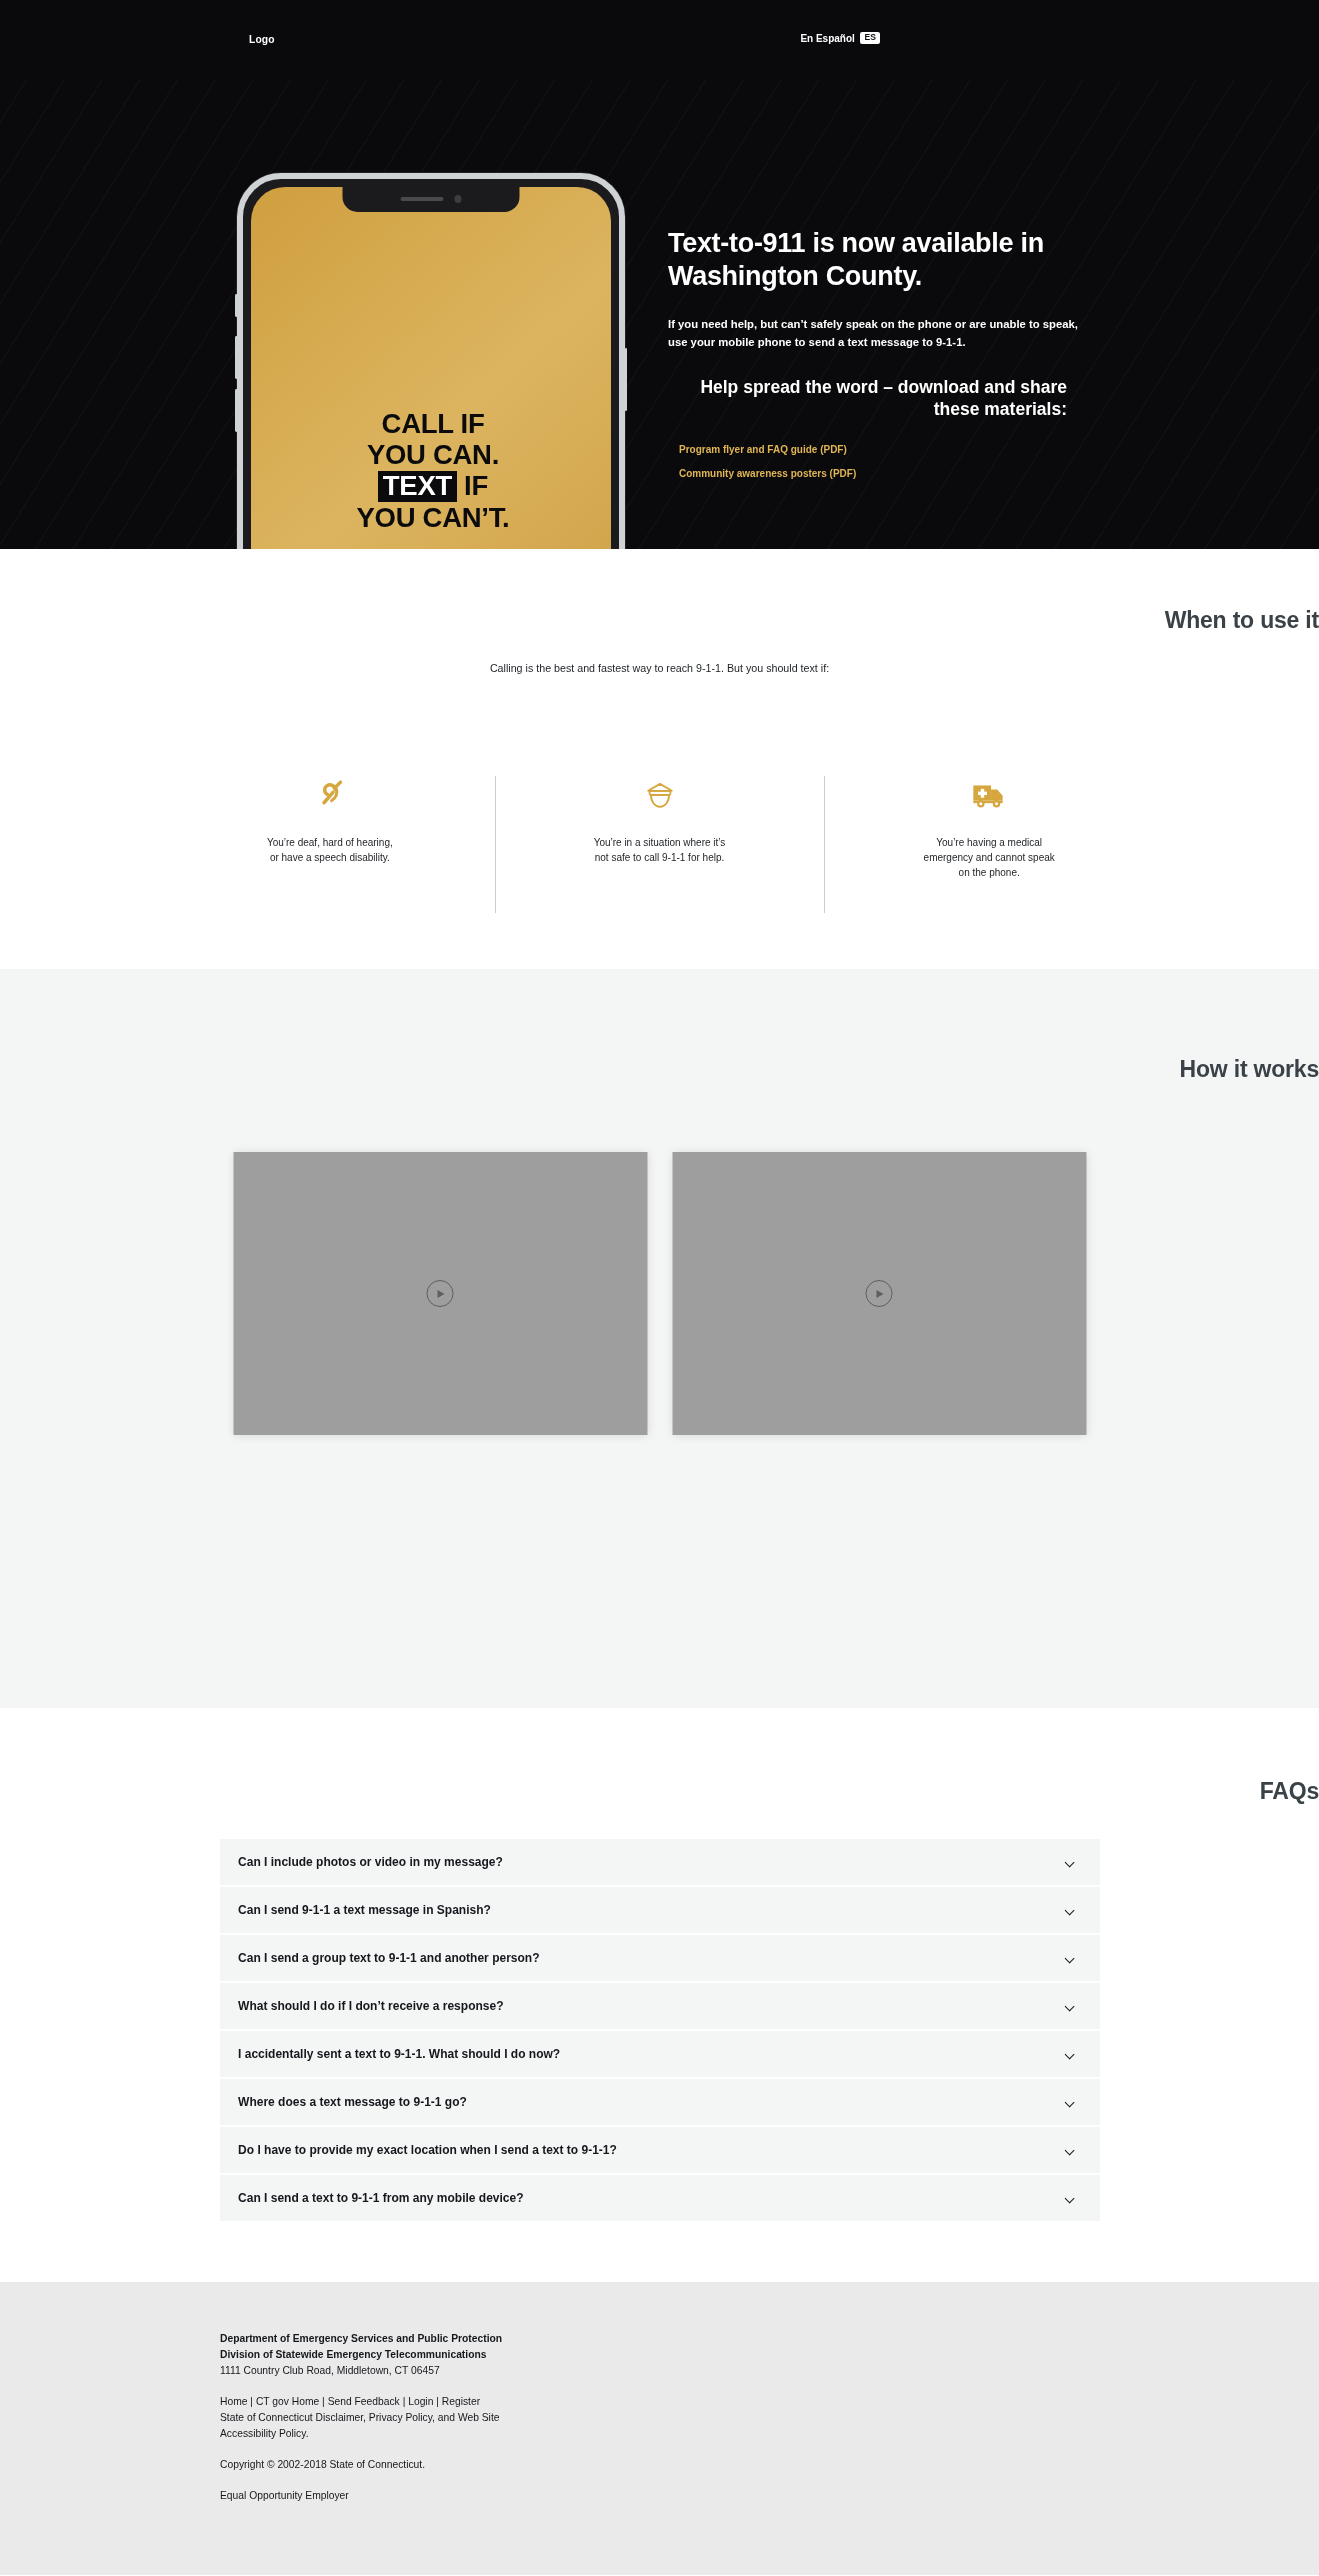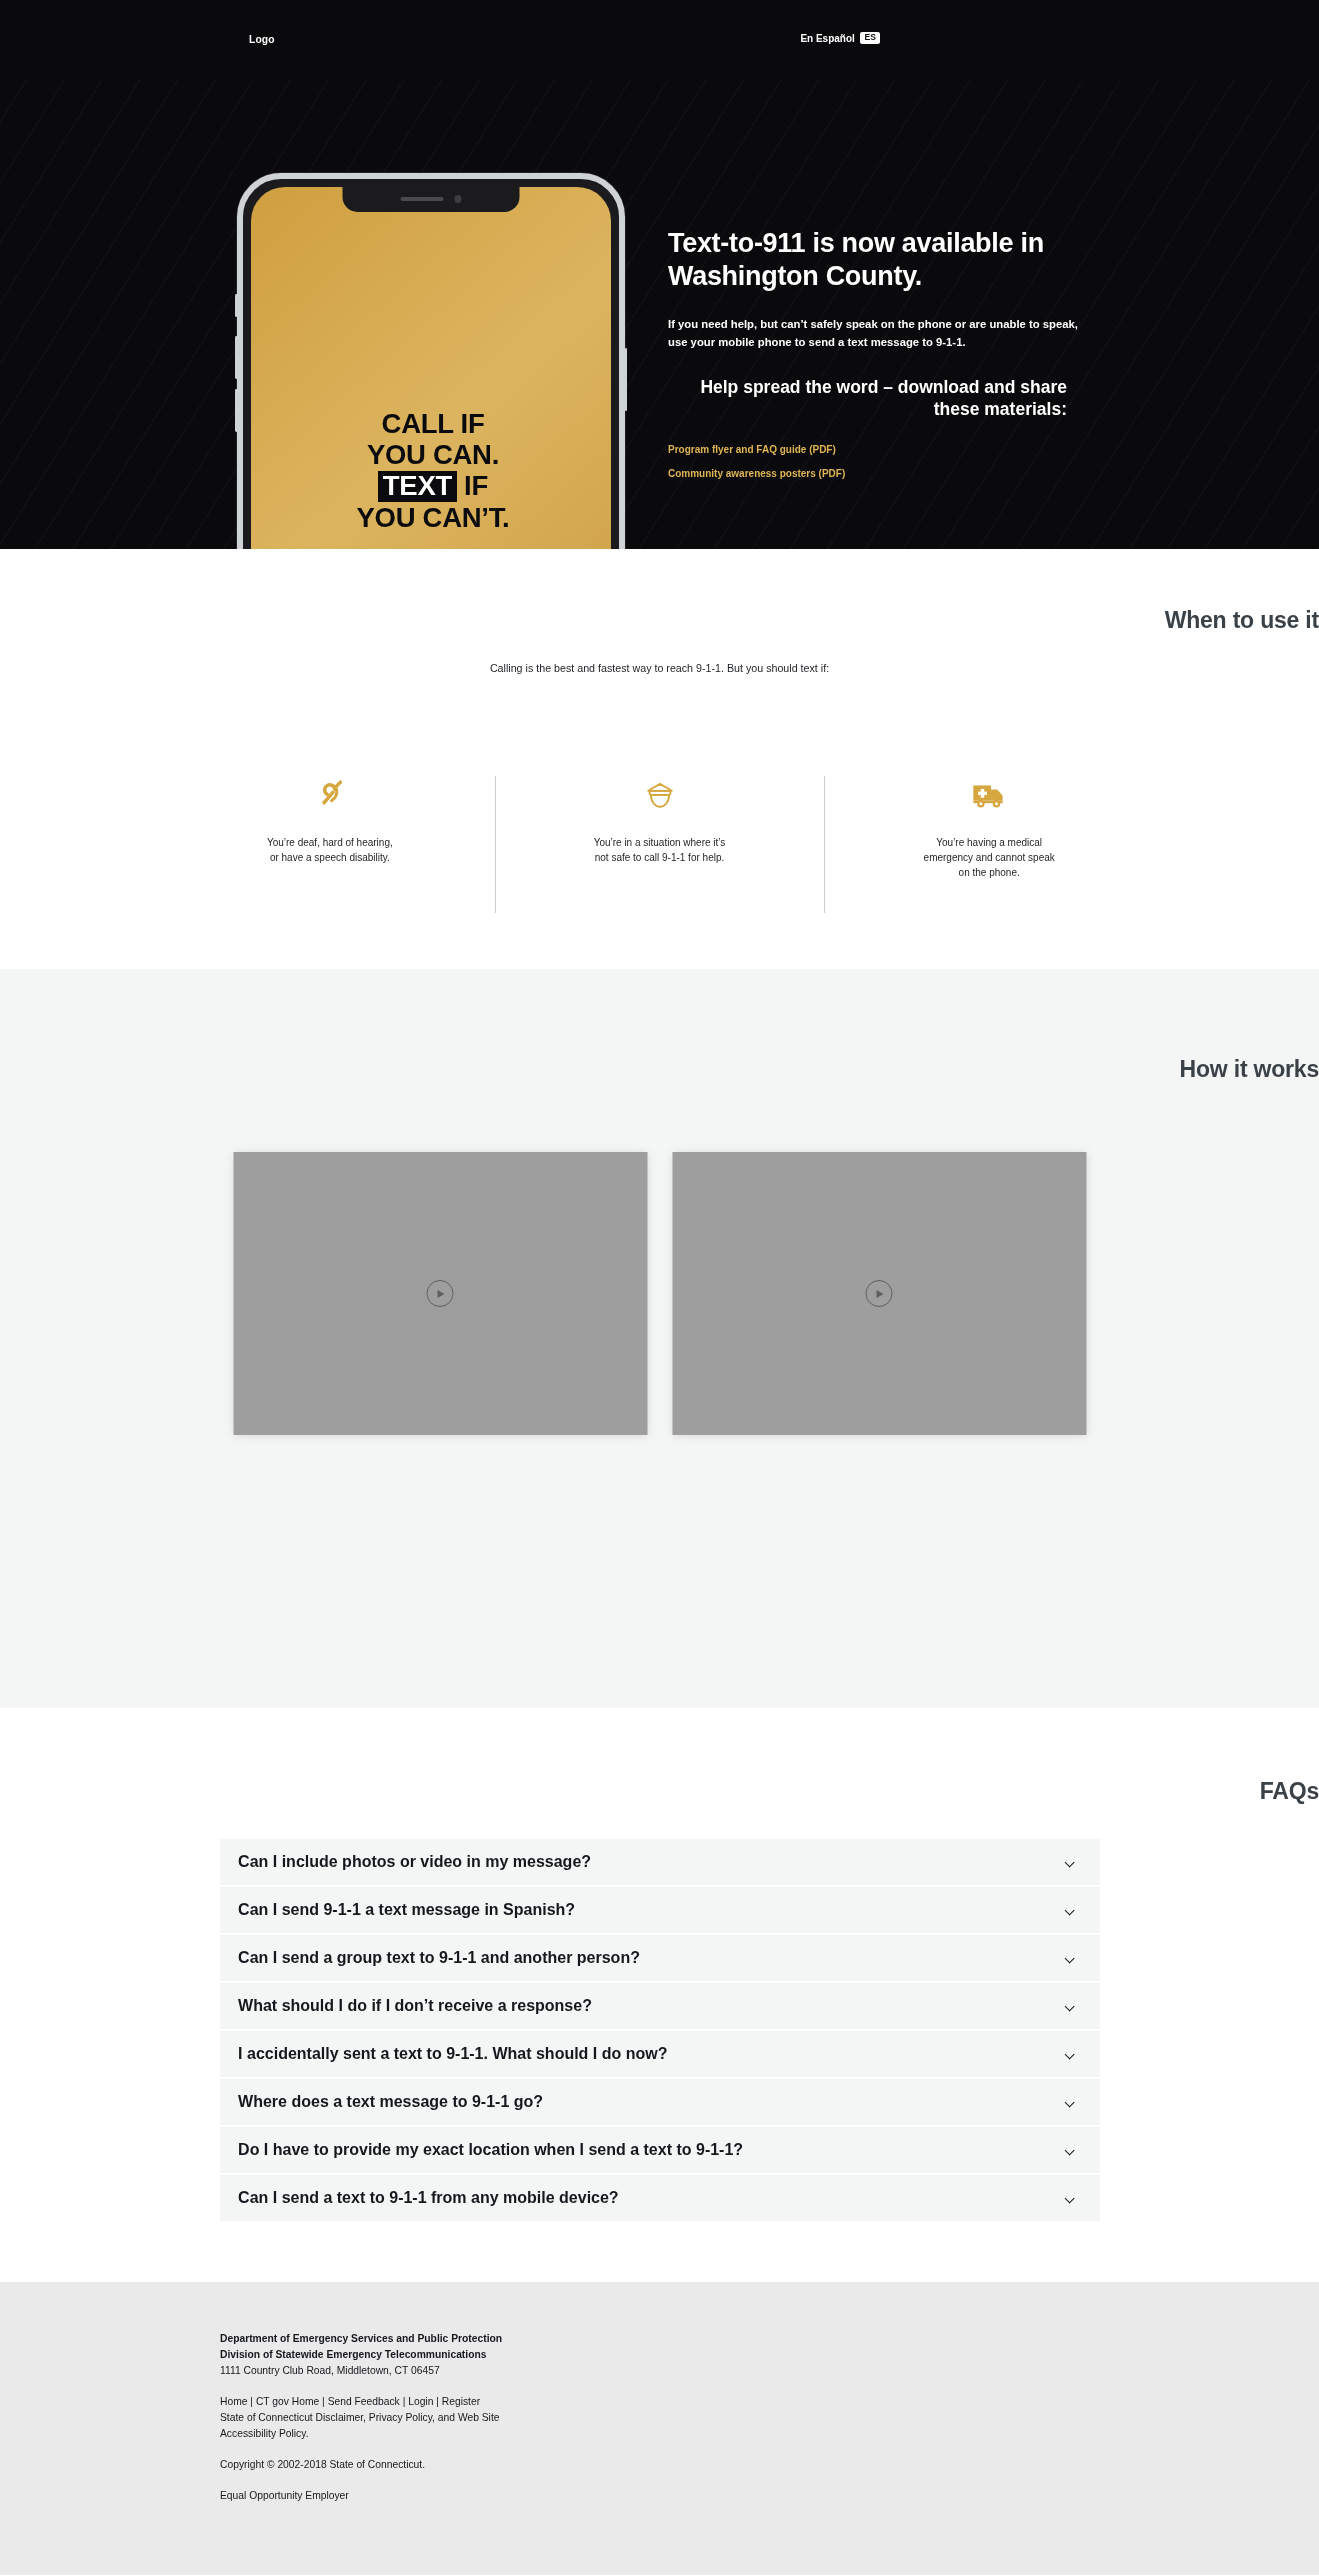--- a/index.html
+++ b/index.html
@@ -145,21 +145,21 @@
   }
   .hero-h2 {
     color: #ffffff;
     font-size: 17.5px;
     font-weight: 700;
     line-height: 1.3;
     margin-top: 25px;
     max-width: 399px;
     text-align: right;
   }
-  .hero-links { margin-top: 23px; }
+  .hero-links { margin-top: 23px; margin-left: 11px; }
   .hero-link {
     display: block;
     color: #e0b554;
     font-size: 10px;
     font-weight: 700;
     text-decoration: none;
     margin-bottom: 12.4px;
     cursor: pointer;
   }
 
@@ -271,21 +271,21 @@
     height: 48px;
     border-bottom: 2.1px solid #ffffff;
     display: flex;
     align-items: center;
     justify-content: space-between;
     padding: 0 24px 0 18.6px;
     cursor: pointer;
   }
   .faq-q {
     color: #15181c;
-    font-size: 16px;
+    font-size: 12px;
     font-weight: 700;
   }
   .chev {
     width: 10.3px; height: 6.2px;
     position: relative;
   }
   .chev::before {
     content: "";
     position: absolute;
     left: 0.7px; top: 0;

